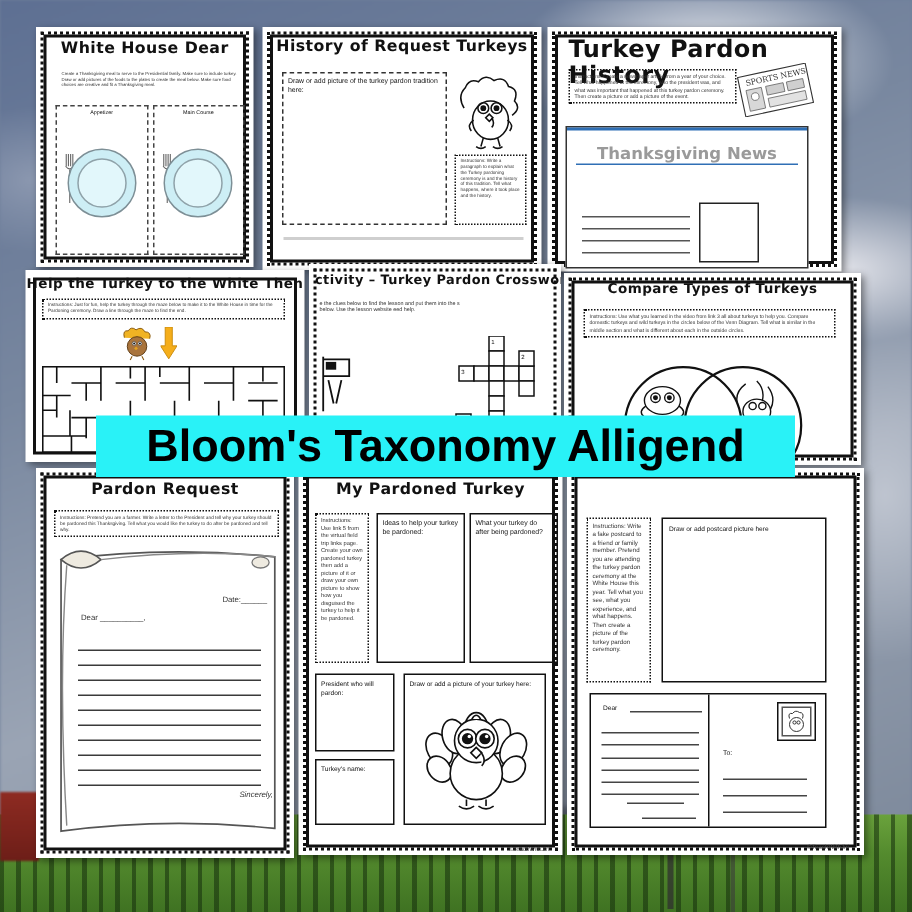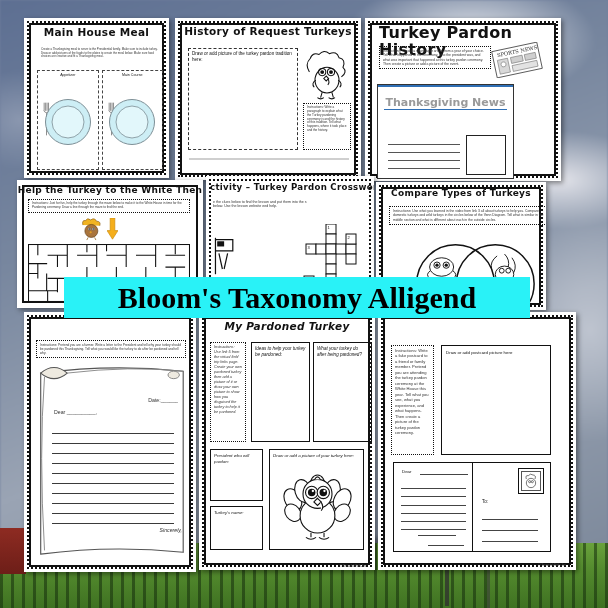--- a/index.html
+++ b/index.html
@@ -92,21 +92,21 @@
   #p2 .drawlbl { position:absolute; left:3px; top:2px; width:104px; font-size:4.6px; color:#111; line-height:1.3; }
   #p2 .turkart { position:absolute; left:128px; top:30px; width:48px; height:53px; }
   #p2 .sideins { position:absolute; left:128px; top:85px; width:48px; height:47px; font-size:3.1px; }
   #p2 .footrule{ position:absolute; left:14px; top:140px; width:160px; height:2px; background:#cfcfcf;}
 
   
   #p3 { left:365px; top:18px; width:196px; height:163px; }
   #p3 .t { font-size:16px; text-align:left; margin:7px 0 0 14px; }
   #p3 .ins { position:absolute; left:14px; top:28px; width:112px; font-size:3.4px; }
   #p3 .news { position:absolute; left:126px; top:24px; width:52px; height:36px; }
-  #p3 .paper { position:absolute; left:12px; top:66px; width:137px; height:95px; border:1.4px solid #333; background:#fff; }
+  #p3 .paper { position:absolute; left:12px; top:66px; width:162px; height:95px; border:1.4px solid #333; background:#fff; }
   #p3 .paperhead { font-size:11px; font-weight:bold; color:#9a9a9a; text-align:center; margin-top:9px;
                    font-family:"DejaVu Sans", sans-serif; }
   #p3 .bluebar { height:1.6px; background:#2f6fb5; margin:0 6px; }
   #p3 .bluetop { height:1.6px; background:#2f6fb5; margin:0 0 0 0; }
   #p3 .plines { position:absolute; left:10px; top:52px; width:72px; }
   #p3 .plines div { border-bottom:1px solid #555; height:8px; }
   #p3 .pbox { position:absolute; left:88px; top:50px; width:40px; height:40px; border:1.3px solid #222; }
 
   
   #p4 { left:17px; top:180px; width:186px; height:128px; }
@@ -117,38 +117,38 @@
   #p4 .maze { position:absolute; left:11px; top:64px; width:162px; height:58px; }
 
   
   #p5 { left:206px; top:176px; width:168px; height:132px; }
   #p5 .t { font-size:8.6px; text-align:left; margin:7px 0 0 4px; white-space:nowrap; }
   #p5 .ins { position:absolute; left:4px; top:22px; width:104px; font-size:3.6px; border:none; }
   #p5 .flag { position:absolute; left:6px; top:60px; width:26px; height:40px; }
   #p5 .grid { position:absolute; left:90px; top:48px; }
 
   
-  #p6 { left:376px; top:182px; width:170px; height:128px; }
+  #p6 { left:376px; top:182px; width:198px; height:128px; }
   #p6 .t { font-size:9px; margin-top:7px; }
   #p6 .ins { position:absolute; left:13px; top:24px; width:168px; font-size:3.4px; }
   #p6 .venn { position:absolute; left:28px; top:48px; width:140px; height:74px; }
 
   
   #p7 { left:24px; top:312px; width:172px; height:260px; }
   #p7 .t { font-size:10.5px; margin-top:9px; }
   #p7 .ins { position:absolute; left:12px; top:28px; width:150px; font-size:3.2px; }
   #p7 .scroll { position:absolute; left:11px; top:48px; width:152px; height:196px; }
   #p7 .date { position:absolute; right:18px; top:85px; font-size:5.2px; color:#333; }
   #p7 .dear { position:absolute; left:30px; top:97px; font-size:5.2px; color:#333; }
   #p7 .sig  { position:absolute; right:14px; top:215px; font-size:5.2px; color:#333; font-style:italic;}
   #p7 .lines{ position:absolute; left:28px; top:112px; width:122px; }
   #p7 .lines div { border-bottom:.9px solid #3a3a3a; height:10px; }
 
   
-  #p8 { left:199px; top:312px; width:176px; height:258px;font-style:italic; }
+  #p8 { left:199px; top:312px; width:176px; height:258px; }
   #p8 .t { font-size:10.5px; margin-top:9px; }
   #p8 .colins { position:absolute; left:11px; top:30px; width:36px; height:100px; font-size:3.8px; line-height:1.32; }
   #p8 .qa { position:absolute; top:30px; width:59px; height:100px; border:1.6px solid #111; }
   #p8 .qa .ql { position:absolute; left:3px; top:3px; right:3px; font-size:4.6px; color:#111; line-height:1.35;}
   #p8 .prez { position:absolute; left:11px; top:137px; width:53px; height:52px; border:1.3px solid #111;}
   #p8 .tname{ position:absolute; left:11px; top:194px; width:53px; height:44px; border:1.3px solid #111;}
   #p8 .bigdraw { position:absolute; left:70px; top:137px; width:95px; height:101px; border:1.3px solid #111; }
   #p8 .lbl { position:absolute; left:3px; top:3px; right:3px; font-size:4.4px; color:#111; line-height:1.3; }
   #p8 .credit { position:absolute; right:9px; bottom:2px; font-size:4px; color:#444; }
 
@@ -173,41 +173,41 @@
   #p9 .stamp:before { content:""; position:absolute; inset:2px; border:.8px solid #555;}
   #p9 .credit { position:absolute; right:10px; bottom:3px; font-size:4.2px; color:#444; }
 
   
   #banner {
     position:absolute; left:64px; top:277px; width:466px; height:41px;
     background:#29f2f7; display:flex; align-items:center; justify-content:center;
     z-index:40;
   }
   #banner span {
-    font-family:Liberation Serif, serif;
+    font-family:Liberation Sans, sans-serif;
     font-weight:bold; font-size:30px; color:#000; letter-spacing:0px;
     white-space:nowrap;
   }
 </style>
 </head>
 <body>
 
 <div id="bg">
   <div class="sky"></div>
   <div class="shadowstrip"></div>
   <div class="grass"></div>
   <div class="barn"></div>
   <div class="postL"></div>
   <div class="postR"></div>
 </div>
 
 <div class="page" id="p1">
   <div class="frame"></div>
   <div class="dots"></div>
-  <div class="sheet-title t">Main House Meal</div>
+  <div class="sheet-title t">White House Dear</div>
   <div class="instr ins microtext">Create a Thanksgiving meal to serve to the Presidential family. Make sure to include turkey. Draw or add pictures of the foods to the plates to create the meal below. Make sure food choices are creative and fit a Thanksgiving meal.</div>
   <div class="platewrap">
     <div class="platebox">
       <div class="platelbl">Appetizer</div>
       <svg class="fork" viewBox="0 0 12 60">
         <path d="M2 2 L2 16 M4.5 2 L4.5 16 M7 2 L7 16 M9.5 2 L9.5 16
                  M1.2 16 Q6 22 10.3 16 M6 20 L6 58" fill="none" stroke="#6a6a6a" stroke-width="1.3"></path>
       </svg>
       <div class="plate"></div>
     </div>
@@ -369,20 +369,21 @@
         <circle cx="112" cy="44" r="2.6"></circle>
     </g>
     <text x="30" y="76" font-family="DejaVu Sans, sans-serif" font-size="5" font-weight="bold" fill="#111">Domestic Turkeys</text>
     <text x="86" y="76" font-family="DejaVu Sans, sans-serif" font-size="5" font-weight="bold" fill="#111">Wild Turkeys</text>
   </svg>
 </div>
 
 <div class="page" id="p7">
   <div class="frame"></div>
   <div class="dots"></div>
+  <div class="sheet-title t">Pardon Request</div>
   <div class="instr ins microtext">Instructions: Pretend you are a farmer. Write a letter to the President and tell why your turkey should be pardoned this Thanksgiving. Tell what you would like the turkey to do after be pardoned and tell why.</div>
   <svg class="scroll" viewBox="0 0 160 210" preserveAspectRatio="none">
     <path d="M6 14 Q80 4 156 12 L156 206 Q80 198 6 208 Z" fill="#fff" stroke="#555" stroke-width="1.2"></path>
     <path d="M6 14 Q20 2 34 14 Q20 26 6 14 Z" fill="#eeeae0" stroke="#555" stroke-width="1.2"></path>
     <path d="M34 14 Q100 6 156 12" fill="none" stroke="#888" stroke-width="1"></path>
     <path d="M10 18 Q4 100 10 204" fill="none" stroke="#888" stroke-width="1"></path>
     <ellipse cx="146" cy="16" rx="6" ry="4" fill="#eeeae0" stroke="#777" stroke-width=".9"></ellipse>
   </svg>
   <div class="date">
     <span>Date:</span>______

